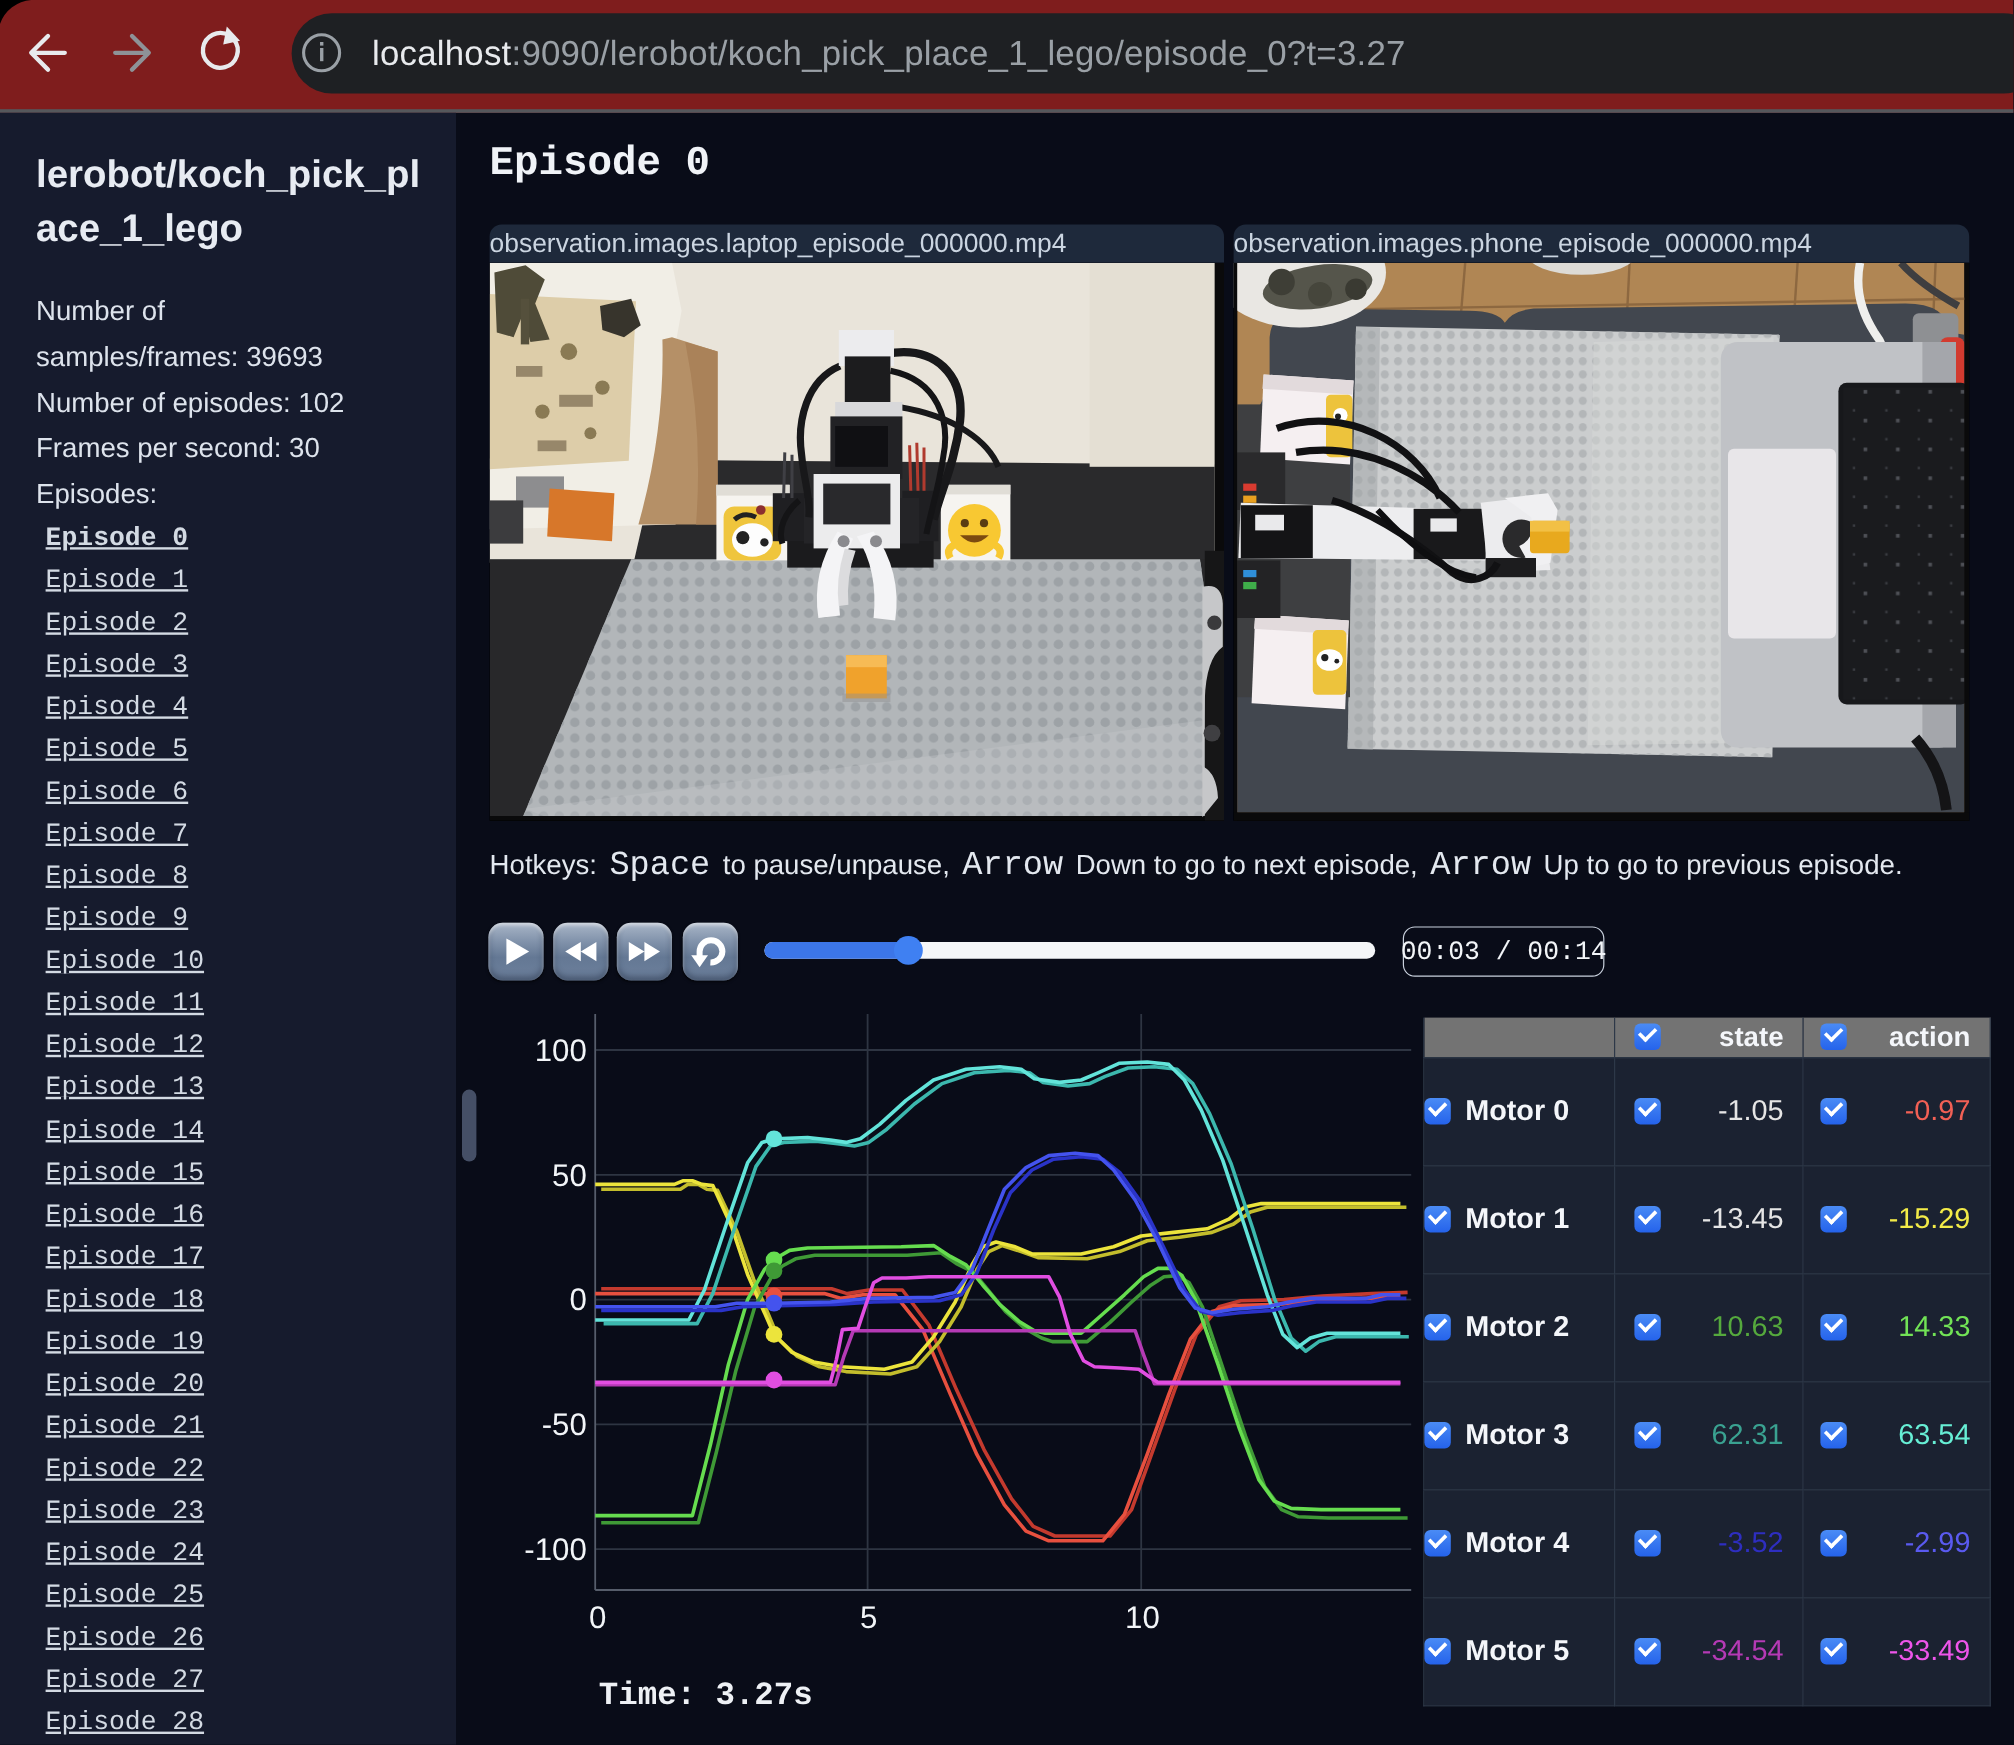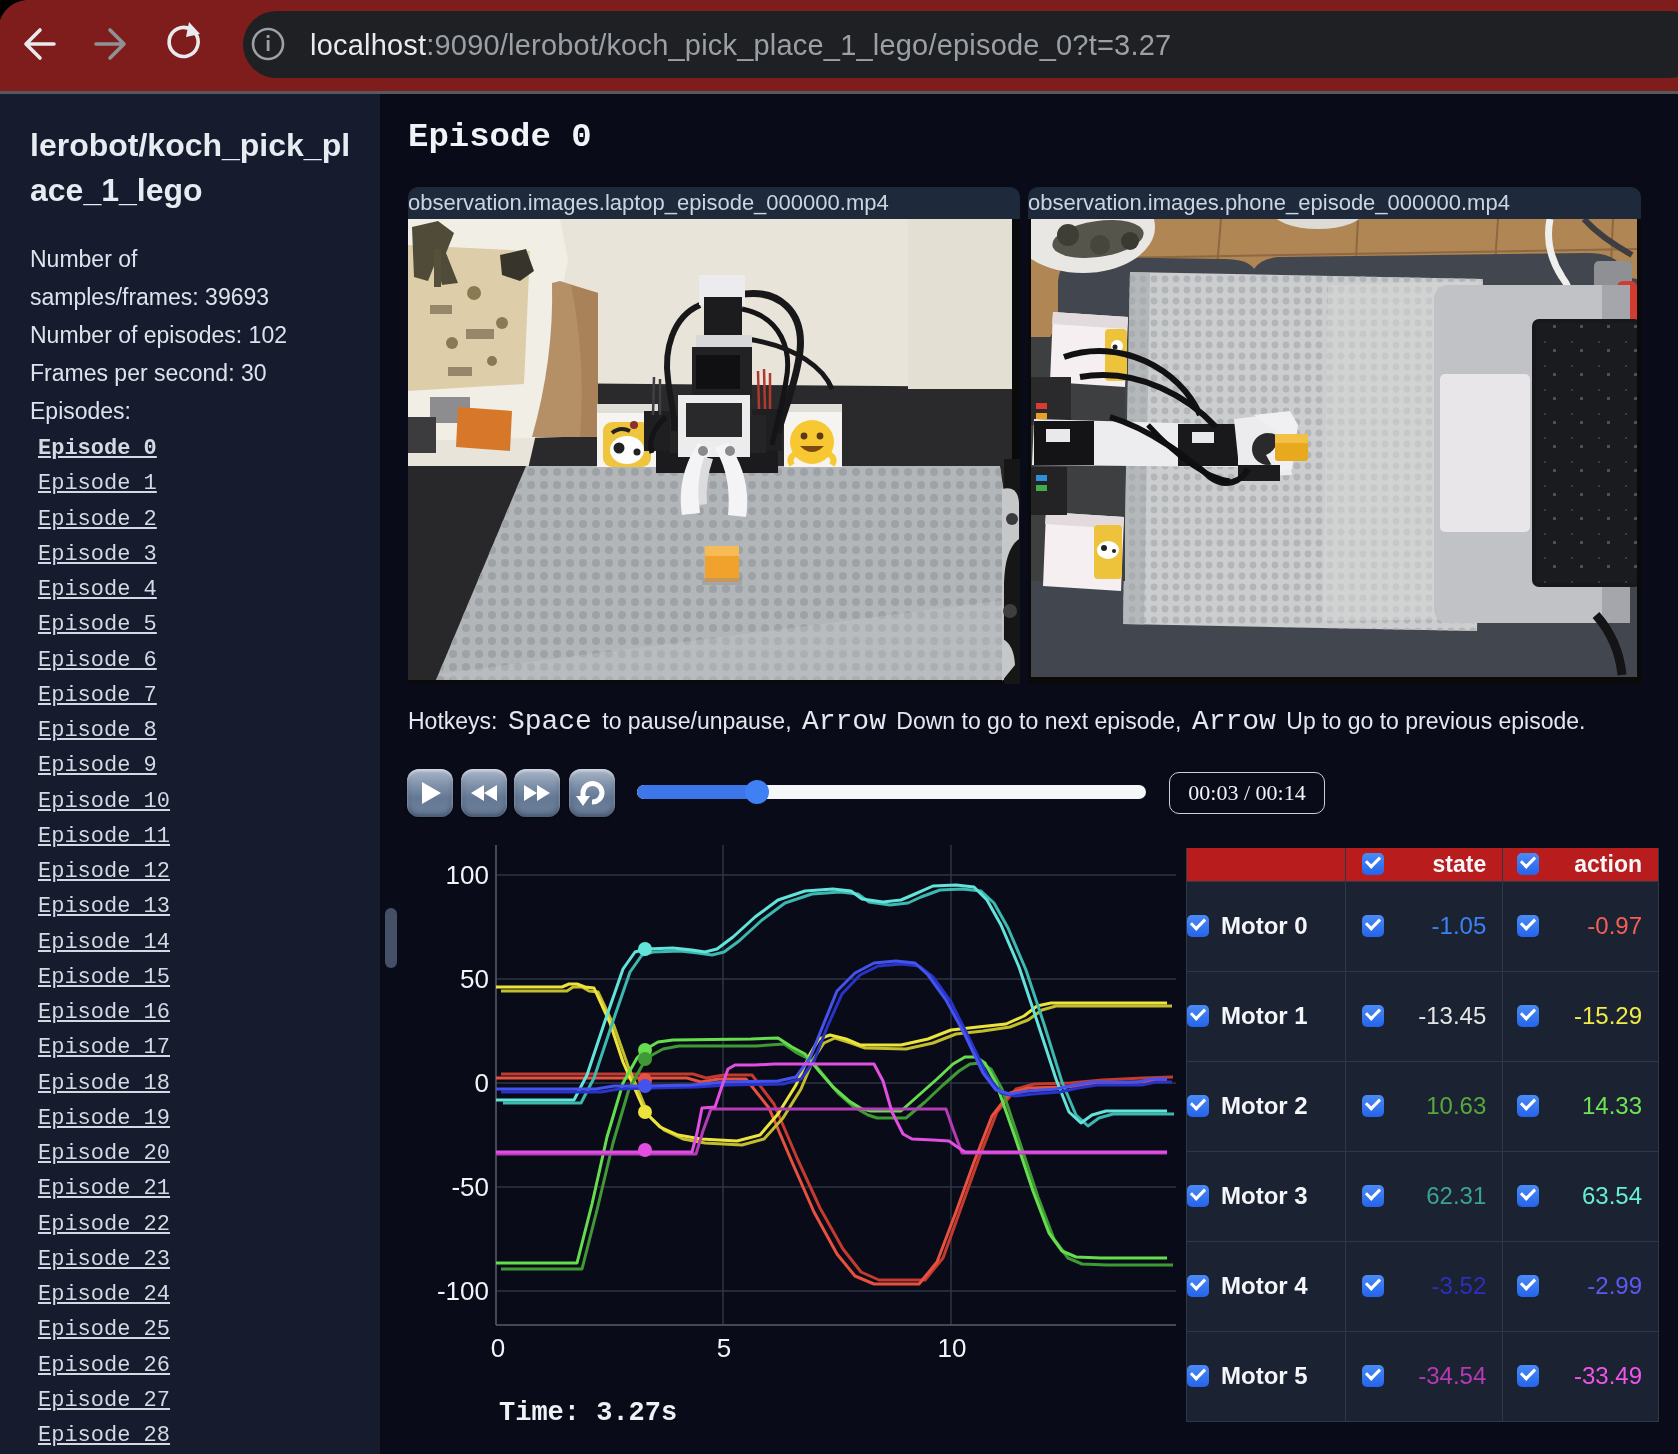--- a/index.html
+++ b/index.html
@@ -21,25 +21,25 @@
 .vcard{position:absolute;top:93px;width:612px}
 .vhead{height:32px;background:#1e293b;border-radius:10px 10px 0 0;color:#cbd5e1;font-size:22px;line-height:32px;white-space:nowrap;overflow:hidden}
 .vbody{width:612px;height:465px;background:#000;overflow:hidden;position:relative}
 #hotkeys{position:absolute;left:28px;top:612px;font-size:23px;color:#e3e8ef;white-space:pre}
 #hotkeys .m{font-family:"Liberation Mono",monospace;font-size:28px;margin:0 4px}
 .tbtn{position:absolute;top:675px;width:46px;height:48px;border-radius:12px;background:linear-gradient(180deg,#a9b6c8 0%,#8495ad 30%,#647894 60%,#6d809c 100%);box-shadow:inset 0 2px 3px rgba(255,255,255,.55),inset 0 -3px 5px rgba(20,30,50,.45),0 1px 2px rgba(0,0,0,.6)}
 .tbtn svg{position:absolute;left:0;top:0}
 #slider{position:absolute;left:257px;top:691px;width:509px;height:14px;border-radius:7px;background:#f4f6f8}
 #sliderfill{position:absolute;left:0;top:0;width:120px;height:14px;border-radius:7px 0 0 7px;background:#3c76e8}
 #sliderknob{position:absolute;left:108px;top:-5px;width:24px;height:24px;border-radius:12px;background:#3f80f2}
-#timebox{position:absolute;left:789px;top:678px;width:156px;height:42px;border:1.5px solid #c9d1dd;border-radius:10px;color:#f2f5f8;font-size:22px;white-space:nowrap;font-family:Liberation Serif, serif;display:flex;align-items:center;justify-content:center }
+#timebox{position:absolute;left:789px;top:678px;width:168px;height:42px;border:1.5px solid #c9d1dd;border-radius:10px;color:#f2f5f8;font-size:22px;white-space:nowrap;font-family:Liberation Mono, monospace;display:flex;align-items:center;justify-content:center }
 #chart{position:absolute;left:28px;top:746px}
 #dtable{position:absolute;left:806px;top:754px;width:473px;border-collapse:collapse;color:#f0f3f7}
 #dtable td,#dtable th{border:1px solid #2d3848;vertical-align:middle}
-#dtable tr.hd td{height:33px;border-top:none;background:#b91c1c}
+#dtable tr.hd td{height:33px;border-top:none;background:#737373}
 #dtable tr.dr td{height:90px;background:#1b2231}
 #dtable td.c1{width:159px;}
 #dtable td.c2{width:158px;padding:0 16px 0 16px}
 #dtable td.c3{width:156px;padding:0 16px 0 14px}
 .cell{display:flex;align-items:center}
 .cbx{display:inline-block;width:22px;height:22px;border-radius:5px;background:linear-gradient(180deg,#4a8bf5,#2563eb);position:relative;flex:none}
 .cbx:after{content:"";position:absolute;left:4px;top:3px;width:11px;height:6px;border-left:3px solid #fff;border-bottom:3px solid #fff;transform:rotate(-45deg)}
 .mlab{font-size:24px;font-weight:bold;color:#f4f6fa;margin-left:12px}
 .hlab{font-size:23px;font-weight:bold;color:#f4f6fa}
 .val{font-size:24px;margin-left:auto}
@@ -333,21 +333,21 @@
   <tr class="dr">
           <td class="c1">
             <span class="cell">
               <span class="cbx"></span>
               <span class="mlab">Motor 0</span>
             </span>
           </td>
           <td class="c2">
             <span class="cell">
               <span class="cbx"></span>
-              <span class="val" style="color:#3b82f6">-1.05</span>
+              <span class="val" style="color:#e5e5e5">-1.05</span>
             </span>
           </td>
           <td class="c3">
             <span class="cell">
               <span class="cbx"></span>
               <span class="val" style="color:#f26055">-0.97</span>
             </span>
           </td>
         </tr>
         <tr class="dr">

